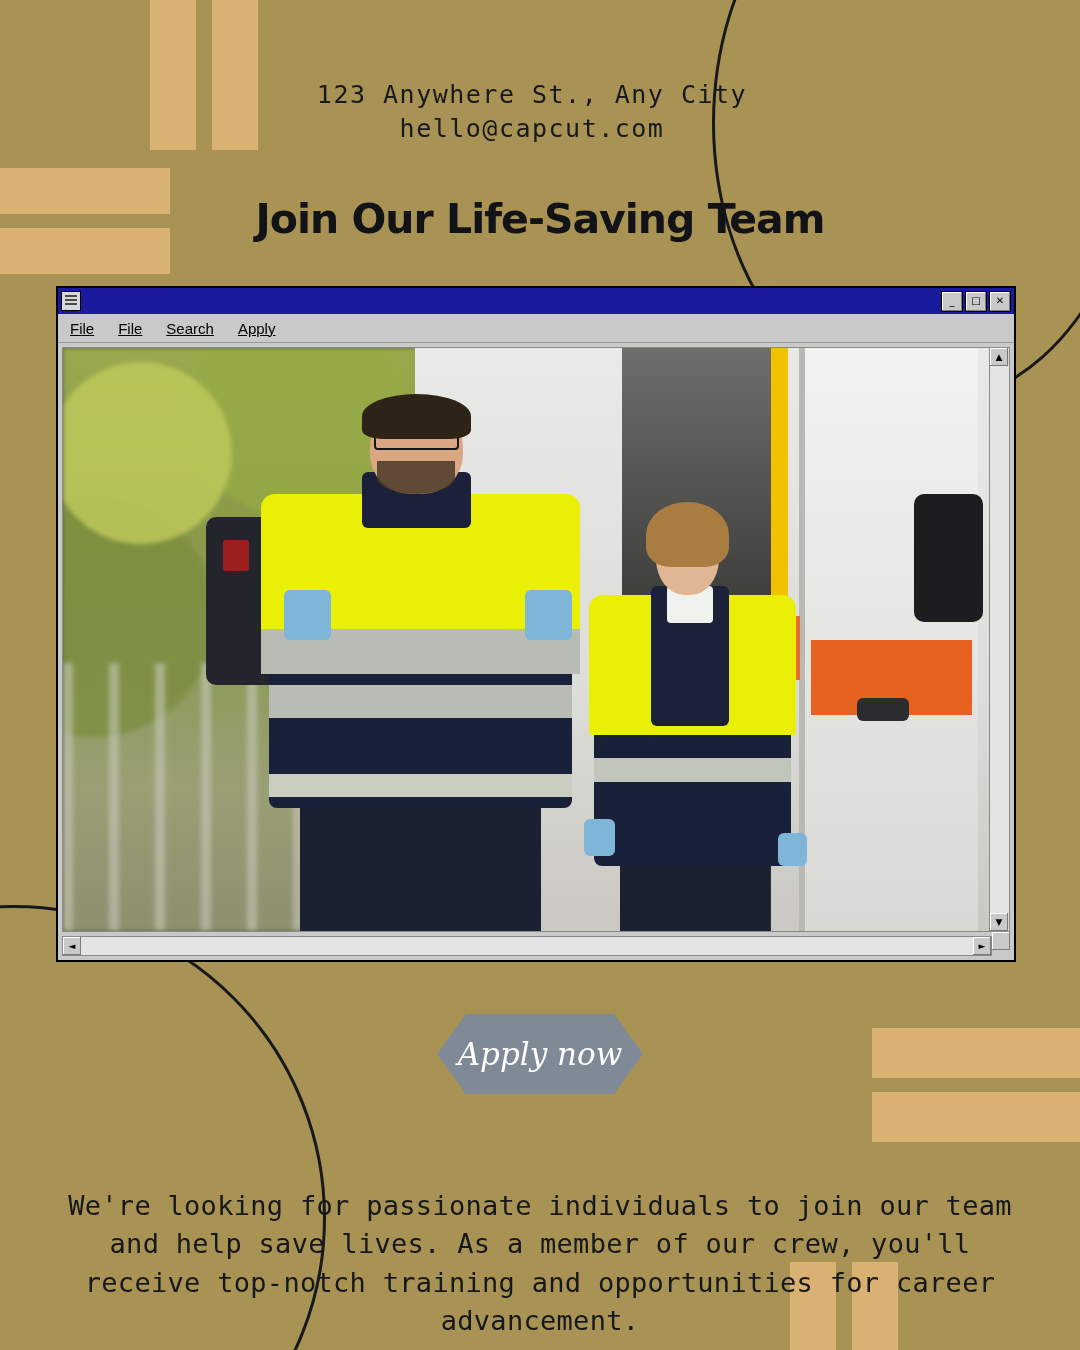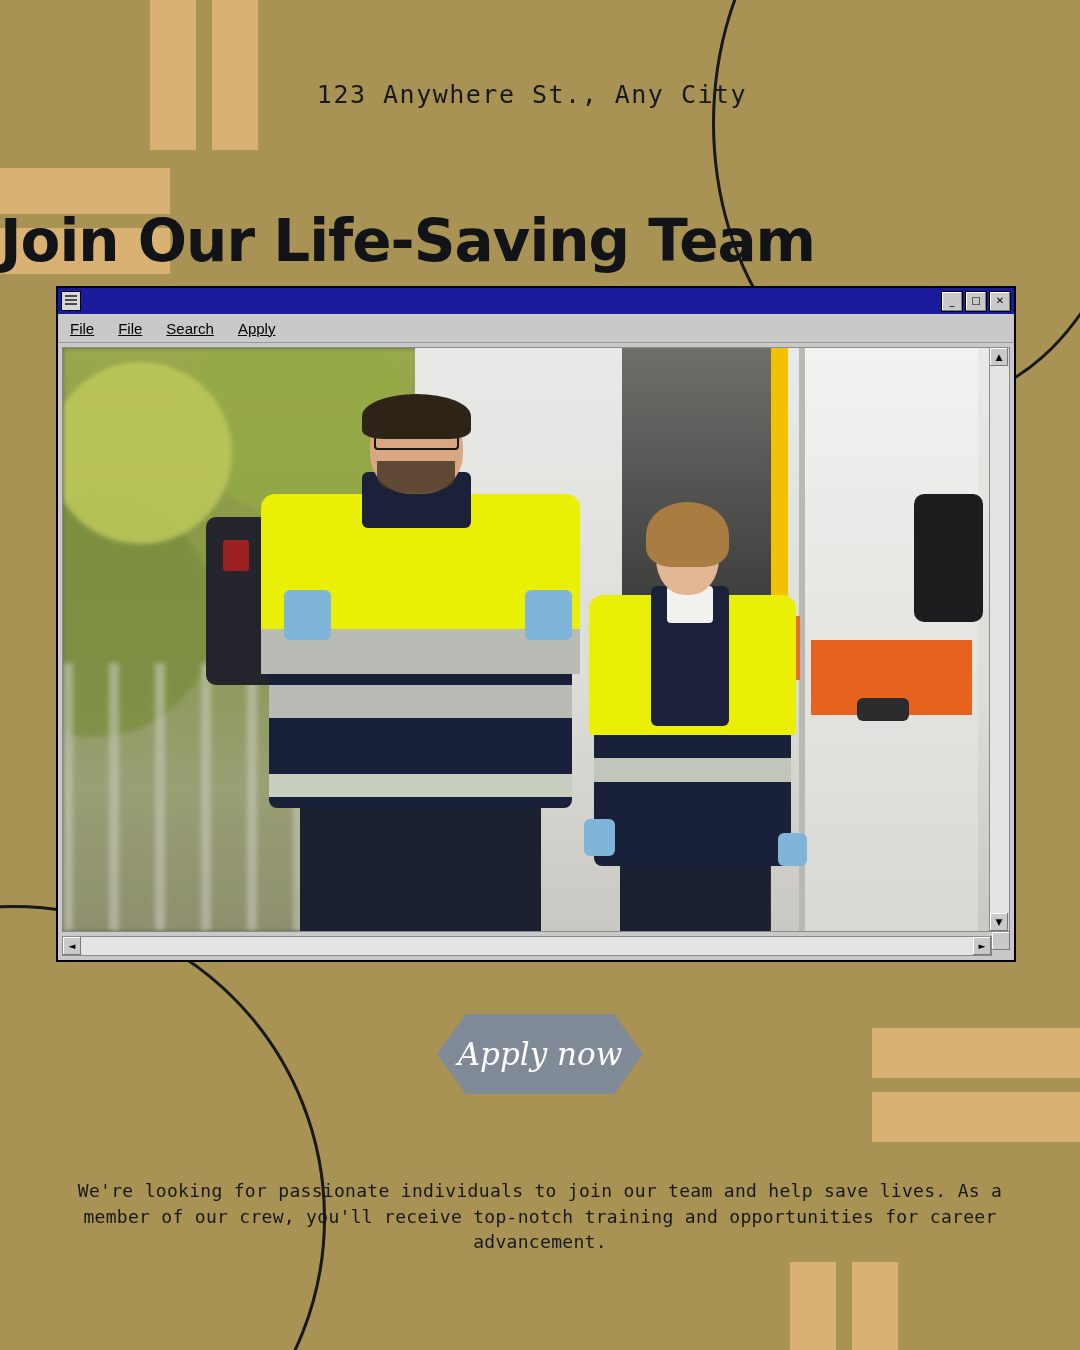--- a/index.html
+++ b/index.html
@@ -59,25 +59,25 @@
     font-size: 25px;
     letter-spacing: 1.5px;
     line-height: 1.35;
   }
   .contact div { white-space: pre; }
 
   .headline {
     position: absolute;
     top: 168px;
     left: 0; right: 0;
-    text-align: left;
+    text-align: center;
     color: #111316;
     font-family: "DejaVu Sans", sans-serif;
     font-weight: 900;
-    font-size: 58px;
+    font-size: 41px;
     letter-spacing: -1px;
     white-space: nowrap;
   }
 
   
   .window {
     position: absolute;
     left: 56px;
     top: 286px;
     width: 960px;
@@ -411,21 +411,21 @@
     padding: 0;
   }
 
   
   .blurb {
     position: absolute;
     left: 50px; right: 50px;
     top: 1160px;
     text-align: center;
     color: #16181b;
-    font-size: 18px;
+    font-size: 27px;
     line-height: 1.42;
     letter-spacing: 0.3px;
   }
 </style>
 </head>
 <body>
 
 <div class="poster">
 
   <div class="deco-rect r1"></div>
@@ -434,20 +434,21 @@
   <div class="deco-rect r4"></div>
   <div class="deco-rect r5"></div>
   <div class="deco-rect r6"></div>
   <div class="deco-rect r7"></div>
   <div class="deco-rect r8"></div>
   <div class="deco-curve c1"></div>
   <div class="deco-curve c2"></div>
 
   <div class="contact">
     <div>123 Anywhere St., Any City</div>
+    <div>hello@capcut.com</div>
   </div>
 
   <h1 class="headline">Join Our Life-Saving Team</h1>
 
   <div class="window">
 
     <div class="titlebar">
       <span class="title-icon"></span>
       <span class="title-spacer"></span>
       <span class="win-btns">

